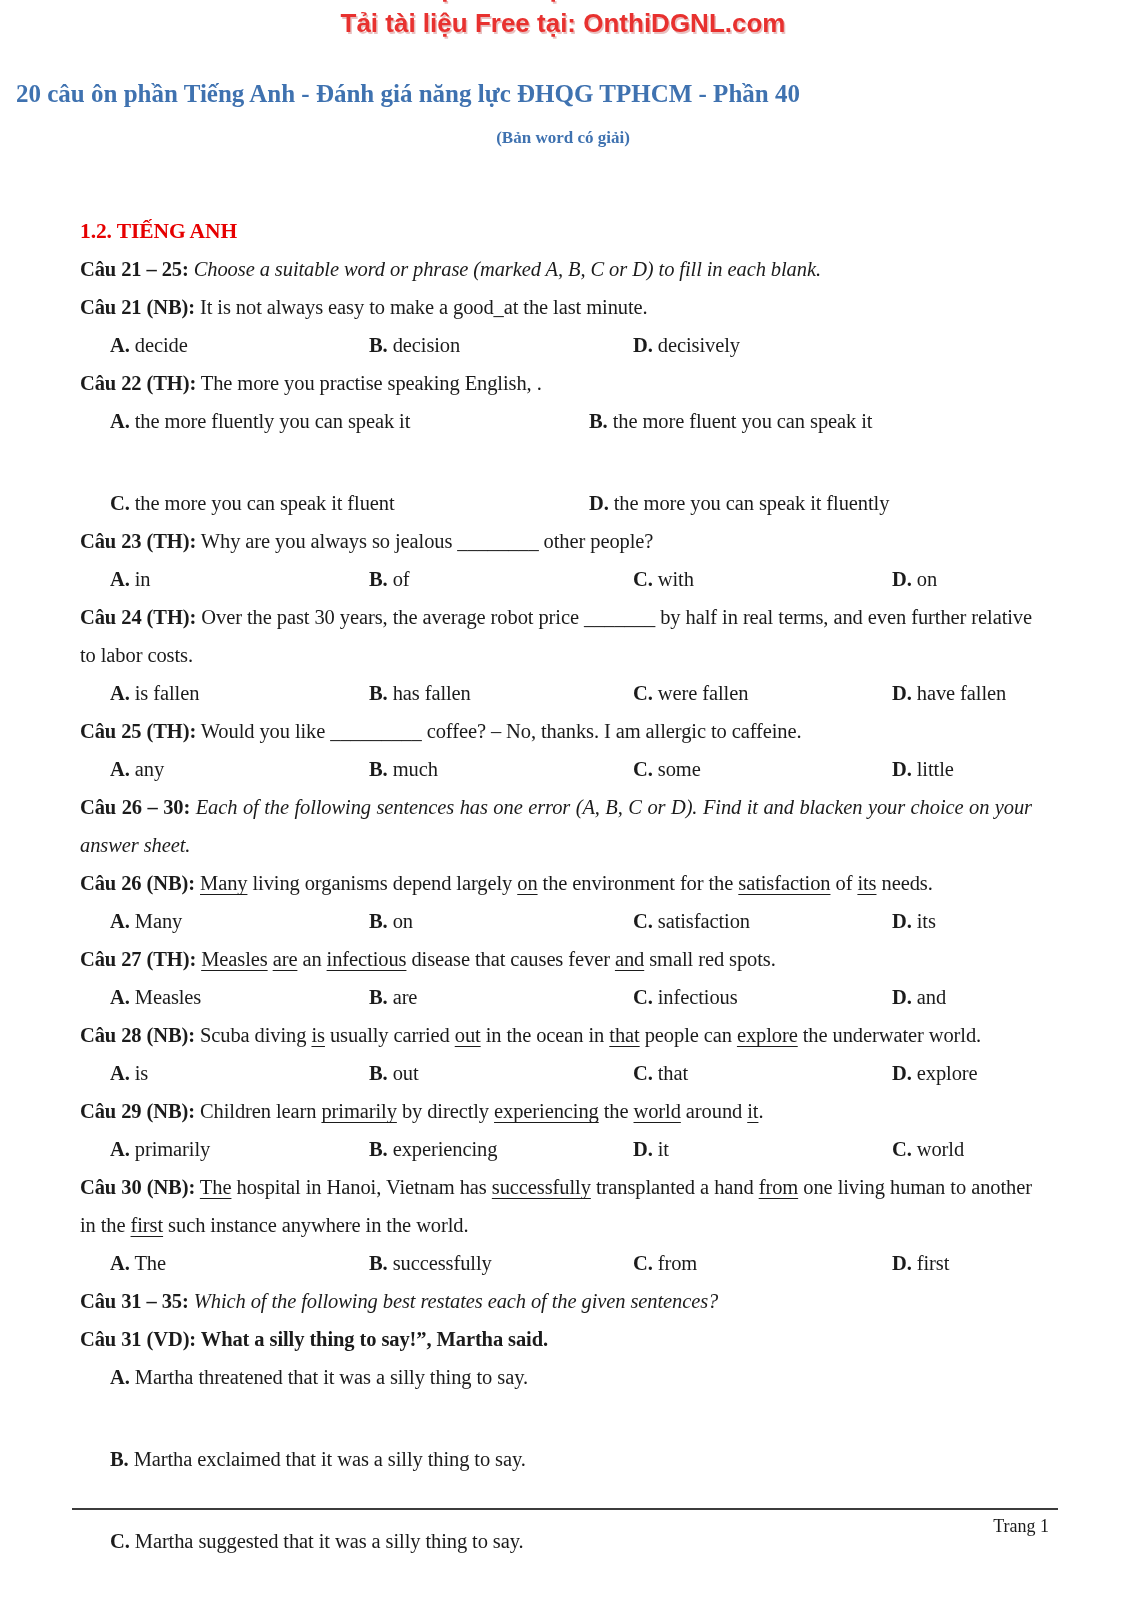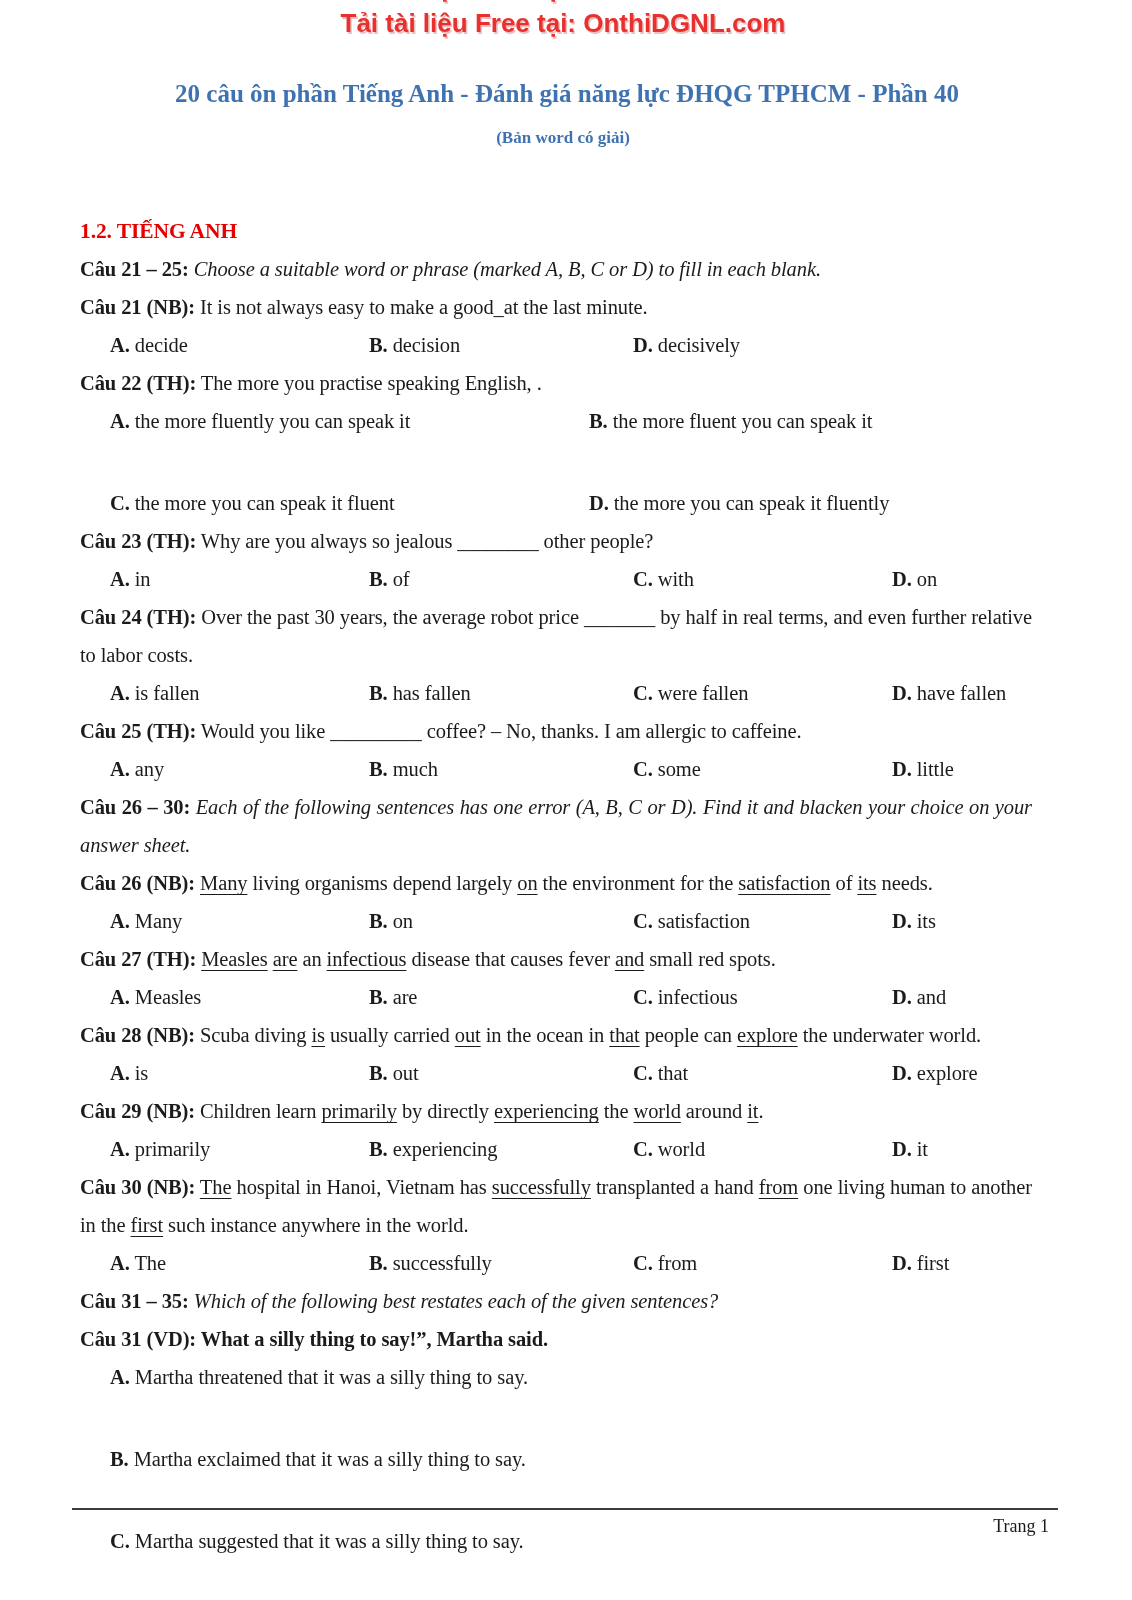--- a/index.html
+++ b/index.html
@@ -18,21 +18,21 @@
   .promo-text {
     display:block; text-align:center;
     font-family:"Liberation Sans", sans-serif;
     font-weight:700; font-size:26px; color:#e8312f;
     text-shadow:1.5px 1.5px 0 rgba(214,140,140,0.55);
   }
   .promo-main { position:absolute; top:8px; left:0; right:0; }
 
   
   .doc-title {
-    position:absolute; top:80px; left:8px; right:0; text-align:center;
+    position:absolute; top:80px; left:16px; right:0; 
     color:#3f72b0; font-weight:700; font-size:25px;
   }
   .doc-subtitle {
     position:absolute; top:128px; left:0; right:0; text-align:center;
     color:#3f72b0; font-weight:700; font-size:17px;
   }
 
   
   .content { position:absolute; top:212px; left:80px; width:952px; line-height:38px; letter-spacing:-0.1px; }
   .section-heading { color:#e60000; font-weight:700; font-size:21.5px; }
@@ -126,22 +126,22 @@
       <div class="opt-row cols4">
         <span class="opt"><span class="opt-letter">A.</span> <span class="opt-text">is</span></span>
         <span class="opt"><span class="opt-letter">B.</span> <span class="opt-text">out</span></span>
         <span class="opt"><span class="opt-letter">C.</span> <span class="opt-text">that</span></span>
         <span class="opt"><span class="opt-letter">D.</span> <span class="opt-text">explore</span></span>
       </div>
       <div class="para"><span class="q-label">Câu 29 (NB):</span> <span class="seg">Children learn </span><span class="seg u">primarily</span><span class="seg"> by directly </span><span class="seg u">experiencing</span><span class="seg"> the </span><span class="seg u">world</span><span class="seg"> around </span><span class="seg u">it</span><span class="seg">.</span></div>
       <div class="opt-row cols4">
         <span class="opt"><span class="opt-letter">A.</span> <span class="opt-text">primarily</span></span>
         <span class="opt"><span class="opt-letter">B.</span> <span class="opt-text">experiencing</span></span>
+        <span class="opt"><span class="opt-letter">D.</span> <span class="opt-text">it</span></span>
         <span class="opt"><span class="opt-letter">C.</span> <span class="opt-text">world</span></span>
-        <span class="opt"><span class="opt-letter">D.</span> <span class="opt-text">it</span></span>
       </div>
       <div class="para justify"><span class="q-label">Câu 30 (NB):</span> <span class="seg u">The</span><span class="seg"> hospital in Hanoi, Vietnam has </span><span class="seg u">successfully</span><span class="seg"> transplanted a hand </span><span class="seg u">from</span><span class="seg"> one living human to another in the </span><span class="seg u">first</span><span class="seg"> such instance anywhere in the world.</span></div>
       <div class="opt-row cols4">
         <span class="opt"><span class="opt-letter">A.</span> <span class="opt-text">The</span></span>
         <span class="opt"><span class="opt-letter">B.</span> <span class="opt-text">successfully</span></span>
         <span class="opt"><span class="opt-letter">C.</span> <span class="opt-text">from</span></span>
         <span class="opt"><span class="opt-letter">D.</span> <span class="opt-text">first</span></span>
       </div>
       <div class="para italic-body"><span class="q-label">Câu 31 – 35:</span> <span class="seg">Which of the following best restates each of the given sentences?</span></div>
       <div class="para bold"><span class="q-label">Câu 31 (VD):</span> <span class="seg">What a silly thing to say!”, Martha said.</span></div>

